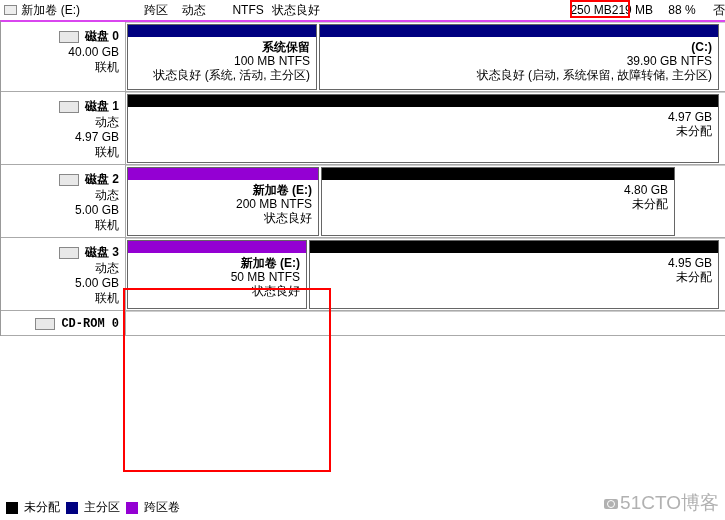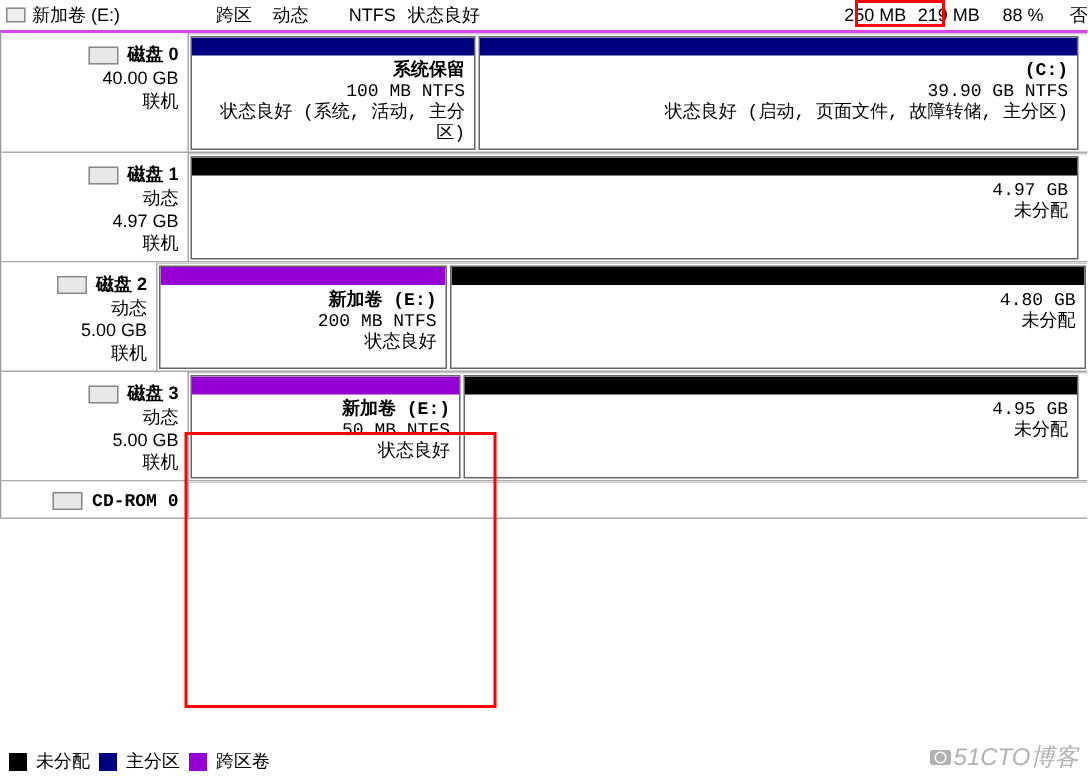--- a/index.html
+++ b/index.html
@@ -20,21 +20,21 @@
     padding: 2px 0 2px 4px;
     height: 20px;
   }
   .top-row .vol-icon { width: 14px; height: 10px; border: 1px solid #888; background: #eee; margin-right: 4px; }
   .top-row .col { white-space: nowrap; }
   .col-name { width: 130px; }
   .col-layout { width: 40px; }
   .col-type { width: 40px; }
   .col-fs { width: 55px; padding-left: 13px; }
   .col-status { width: 300px; }
-  .col-cap { width: 60px; text-align: center; }
+  .col-cap { width: 60px; text-align: right; }
   .col-free { width: 60px; }
   .col-pct { width: 40px; text-align: left; }
   .col-tail { width: 20px; text-align: right; }
   .red-box-top { position: absolute; border: 2px solid #ff0000; }
   .disk-pane {
     border-top: 2px solid #d946ef;
     border-left: 1px solid #999;
     text-align: right;
   }
   .disk-row {
@@ -56,21 +56,20 @@
     display: flex;
     padding: 0;
     border-top: 1px solid #ccc;
   }
   .part {
     border: 1px solid #666;
     margin: 1px;
     display: flex;
     flex-direction: column;
     overflow: hidden;
-    font-family: Liberation Mono, monospace;
   }
   .part .bar { height: 12px; width: 100%; }
   .bar-primary { background: #000080; }
   .bar-unalloc { background: #000; }
   .bar-spanned { background: #9400d3; }
   .part .content { padding: 3px 6px; line-height: 14px; }
   .part .title { font-weight: bold; }
   .legend {
     position: absolute;
     bottom: 4px;
@@ -80,22 +79,21 @@
     align-items: center;
     font-size: 12px;
   }
   .legend .sw { width: 12px; height: 12px; display: inline-block; }
   .red-box-disks { position: absolute; border: 2px solid #ff0000; }
   .watermark {
     position: absolute;
     right: 6px;
     bottom: 4px;
     color: rgba(100,100,100,.5);
-    font-size: 16px;
-    font-style: italic;
+    font-size: 19px;
     margin-top: 44px;
   }
   .camera { display:inline-block; width:14px; height:10px; background: rgba(100,100,100,.5); border-radius:2px; position:relative; margin-right:2px;}
   .camera::after{content:"";position:absolute;width:6px;height:6px;border:1px solid #fff;border-radius:50%;top:1px;left:3px;}
   .cdrom-row { min-height: 24px !important; font-family: Liberation Mono, monospace; }
 </style>
 </head>
 <body>
 
 <div class="top-row">
@@ -121,21 +119,21 @@
             <div class="title">系统保留</div>
             <div>100 MB NTFS</div>
             <div>状态良好 (系统, 活动, 主分区)</div>
           </div>
         </div>
         <div class="part" style="width: 400px;">
           <div class="bar bar-primary"></div>
           <div class="content">
             <div class="title"> (C:)</div>
             <div>39.90 GB NTFS</div>
-            <div>状态良好 (启动, 页面文件, 故障转储, 主分区)</div>
+            <div>状态良好 (启动, 系统保留, 故障转储, 主分区)</div>
           </div>
         </div>
       </div>
     </div>
     <div class="disk-row">
       <div class="disk-head"><span class="icon"></span><span class="name">磁盘 1</span><span class="line">动态</span><span class="line">4.97 GB</span><span class="line">联机</span></div>
       <div class="disk-body">
         <div class="part" style="width: 592px;">
           <div class="bar bar-unalloc"></div>
           <div class="content">
@@ -149,21 +147,21 @@
       <div class="disk-head"><span class="icon"></span><span class="name">磁盘 2</span><span class="line">动态</span><span class="line">5.00 GB</span><span class="line">联机</span></div>
       <div class="disk-body">
         <div class="part" style="width: 192px;">
           <div class="bar bar-spanned"></div>
           <div class="content">
             <div class="title">新加卷  (E:)</div>
             <div>200 MB NTFS</div>
             <div>状态良好</div>
           </div>
         </div>
-        <div class="part" style="width: 424px;">
+        <div class="part" style="width: 354px;">
           <div class="bar bar-unalloc"></div>
           <div class="content">
             <div>4.80 GB</div>
             <div>未分配</div>
           </div>
         </div>
       </div>
     </div>
     <div class="disk-row">
       <div class="disk-head"><span class="icon"></span><span class="name">磁盘 3</span><span class="line">动态</span><span class="line">5.00 GB</span><span class="line">联机</span></div>

